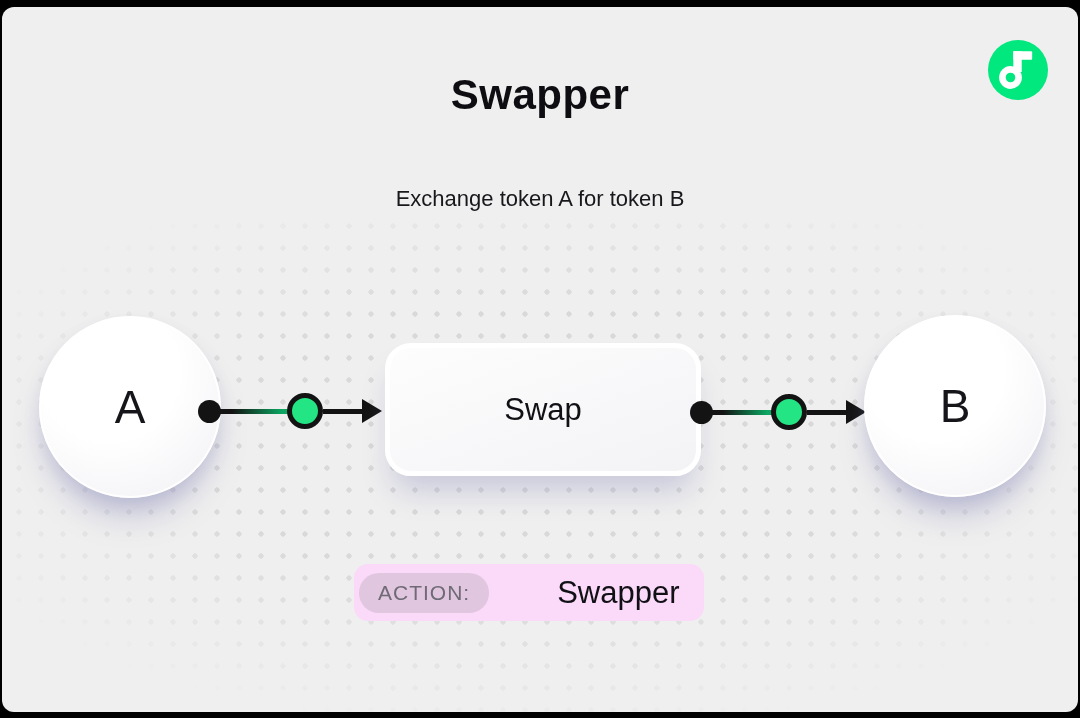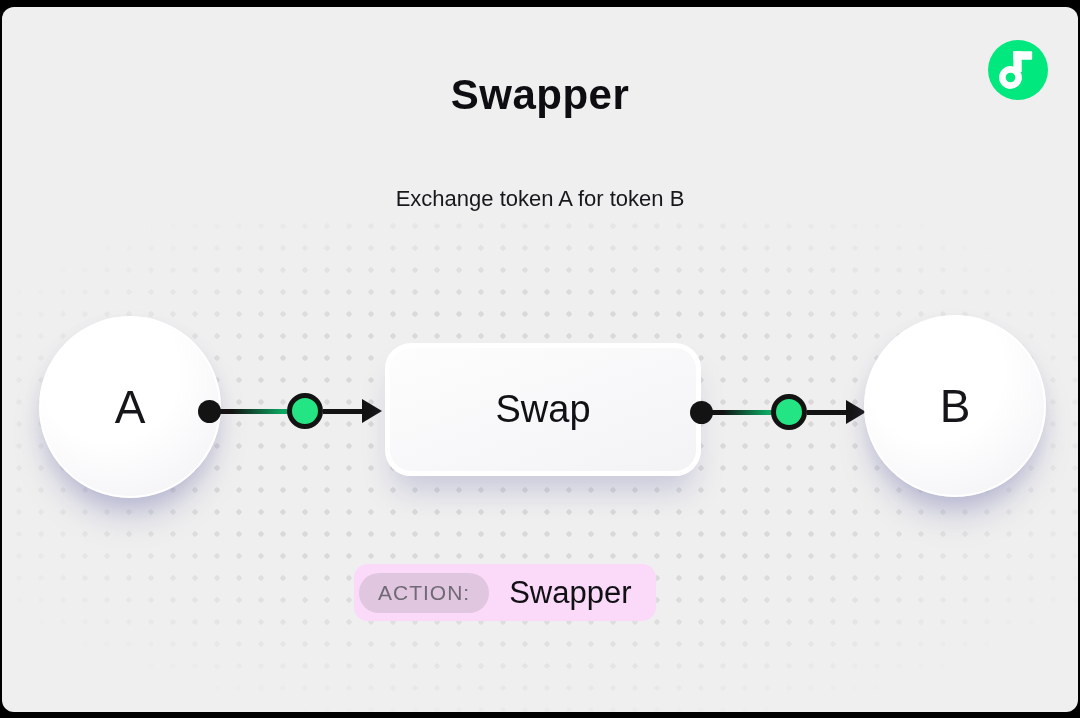--- a/index.html
+++ b/index.html
@@ -37,41 +37,41 @@
     font-size:46px;color:#15151a;
   }
   .token-a{left:37px;top:309px;}
   .token-b{left:862px;top:308px;}
   .process-box{
     position:absolute;left:383px;top:336px;width:316px;height:133px;
     border-radius:26px;border:5px solid #ffffff;box-sizing:border-box;
     background:linear-gradient(160deg,#fdfdfd,#f3f3f6);
     box-shadow:0 22px 30px -8px rgba(118,118,176,.32);
     display:flex;align-items:center;justify-content:center;
-    font-size:38px;color:#101015;
+    font-size:31px;color:#101015;
   }
   .connector{position:absolute;height:40px;display:flex;align-items:center;}
   .connector-1{left:196px;top:384px;width:184px;}
   .connector-2{left:688px;top:385px;width:176px;}
   .start-dot{width:23px;height:23px;border-radius:50%;background:#131313;flex:0 0 auto;}
   .seg-green{flex:1 1 auto;height:5px;margin:0 -3px;background:linear-gradient(to right,#131313 20%,#0ca863 90%);}
   .green-node{
     width:26px;height:26px;border-radius:50%;background:#23e584;
     border:5px solid #131313;flex:0 0 auto;z-index:2;
   }
   .seg-black{width:42px;height:5px;background:#131313;flex:0 0 auto;margin-right:-3px;}
   .arrow-head{
     width:0;height:0;flex:0 0 auto;
     border-top:12px solid transparent;border-bottom:12px solid transparent;
     border-left:20px solid #131313;
   }
   .action-badge{
     position:absolute;left:352px;top:557px;height:57px;
     background:#fbd9f9;border-radius:14px;
-    display:flex;align-items:center;padding:0 24px 0 5px;
+    display:flex;align-items:center;padding:0 24px 0 5px;gap:48px;
   }
   .action-pill{
     background:#e0c6de;border-radius:999px;padding:8px 19px;
     font-size:21px;font-weight:500;color:#6f6a76;letter-spacing:1px;
   }
   .action-value{font-size:31px;color:#101015;margin-left:20px;}
 </style>
 </head>
 <body>
 

